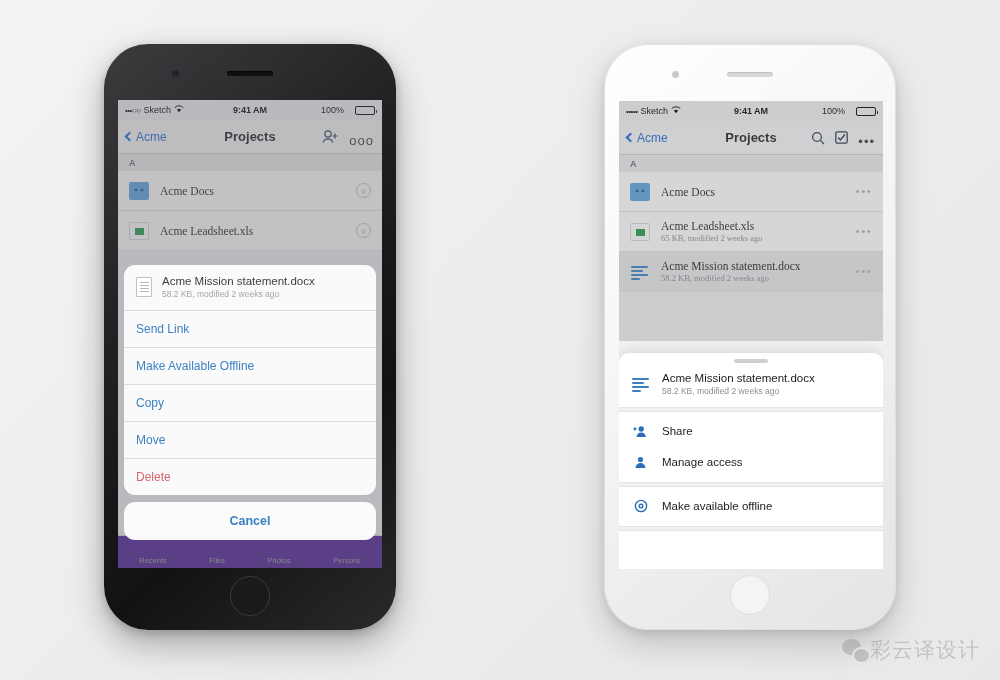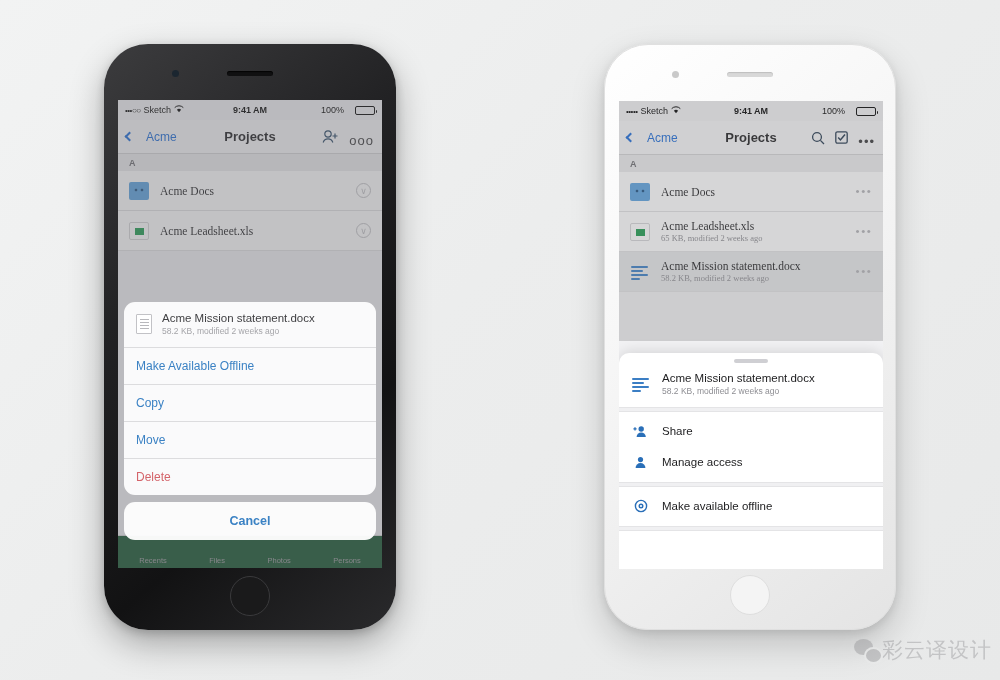--- a/index.html
+++ b/index.html
@@ -87,21 +87,21 @@
   }
   .sb-batt-fill { background: #000; height: 100%; width: 100%; border-radius: 1px; }
 
   
   .navbar {
     height: 34px; display: flex; align-items: center;
     padding: 0 8px; background: #f7f7f8;
     border-bottom: 0.5px solid #d4d4d6;
     position: relative;
   }
-  .nav-back { display: flex; align-items: center; gap: 12px; color: #1c6bd8; font-size: 12px; }
+  .nav-back { display: flex; align-items: center; gap: 2px; color: #1c6bd8; font-size: 12px; }
   .chev-left {
     width: 7px; height: 7px; border-left: 2px solid #1c6bd8;
     border-bottom: 2px solid #1c6bd8; transform: rotate(45deg);
     display: inline-block; margin-right: 1px;
   }
   .nav-title {
     position: absolute; left: 50%; transform: translateX(-50%);
     font-size: 13px; font-weight: bold; color: #1d1d1f;
   }
   .nav-right { margin-left: auto; display: flex; align-items: center; gap: 10px; }
@@ -174,21 +174,21 @@
   
   .circ-icon {
     width: 15px; height: 15px; border-radius: 50%;
     border: 1.2px solid #c3c3c7; color: #c3c3c7;
     font-size: 9px; display: flex; align-items: center; justify-content: center;
   }
 
   
   .tabbar {
     position: absolute; bottom: 0; left: 0; right: 0; height: 33px;
-    background: #14532d; border-top: 0.5px solid #d4d4d6;
+    background: #4c1d95; border-top: 0.5px solid #d4d4d6;
     display: flex; align-items: flex-end; justify-content: space-around;
     padding-bottom: 3px;
   }
   .tab { font-size: 7.5px; color: #9a9a9e; }
 
   
   .dim {
     position: absolute; inset: 0;
     background: rgba(110,110,114,0.42);
     pointer-events: none;
@@ -246,21 +246,21 @@
     padding: 8px 14px; font-size: 11.5px; color: #1d1d1f;
   }
   .bs-ico {
     width: 15px; height: 15px; flex-shrink: 0;
     display: flex; align-items: center; justify-content: center;
     color: #2a6fb8;
   }
 
   
   .watermark {
-    position: absolute; right: 8px; bottom: 16px;
+    position: absolute; right: 20px; bottom: 16px;
     display: flex; align-items: center; gap: 1px;
     opacity: 0.40;
   }
   .wechat-logo {
     width: 27px; height: 23px; position: relative;
   }
   .wechat-logo::before {
     content: ""; position: absolute; left: 0; top: 0;
     width: 19px; height: 16px; border-radius: 50%;
     background: #8d8d90;
@@ -350,20 +350,21 @@
 
     <div class="sheet-wrap">
       <div class="sheet-card">
         <div class="sheet-header">
           <span class="ficon docpage"></span>
           <div>
             <div class="h-title">Acme Mission statement.docx</div>
             <div class="h-sub">58.2 KB, modified 2 weeks ago</div>
           </div>
         </div>
+        <div class="sheet-item">Send Link</div>
         <div class="sheet-item">Make Available Offline</div>
         <div class="sheet-item">Copy</div>
         <div class="sheet-item">Move</div>
         <div class="sheet-item danger">Delete</div>
       </div>
       <div class="cancel-card">Cancel</div>
     </div>
 
   </div>
 </div>

